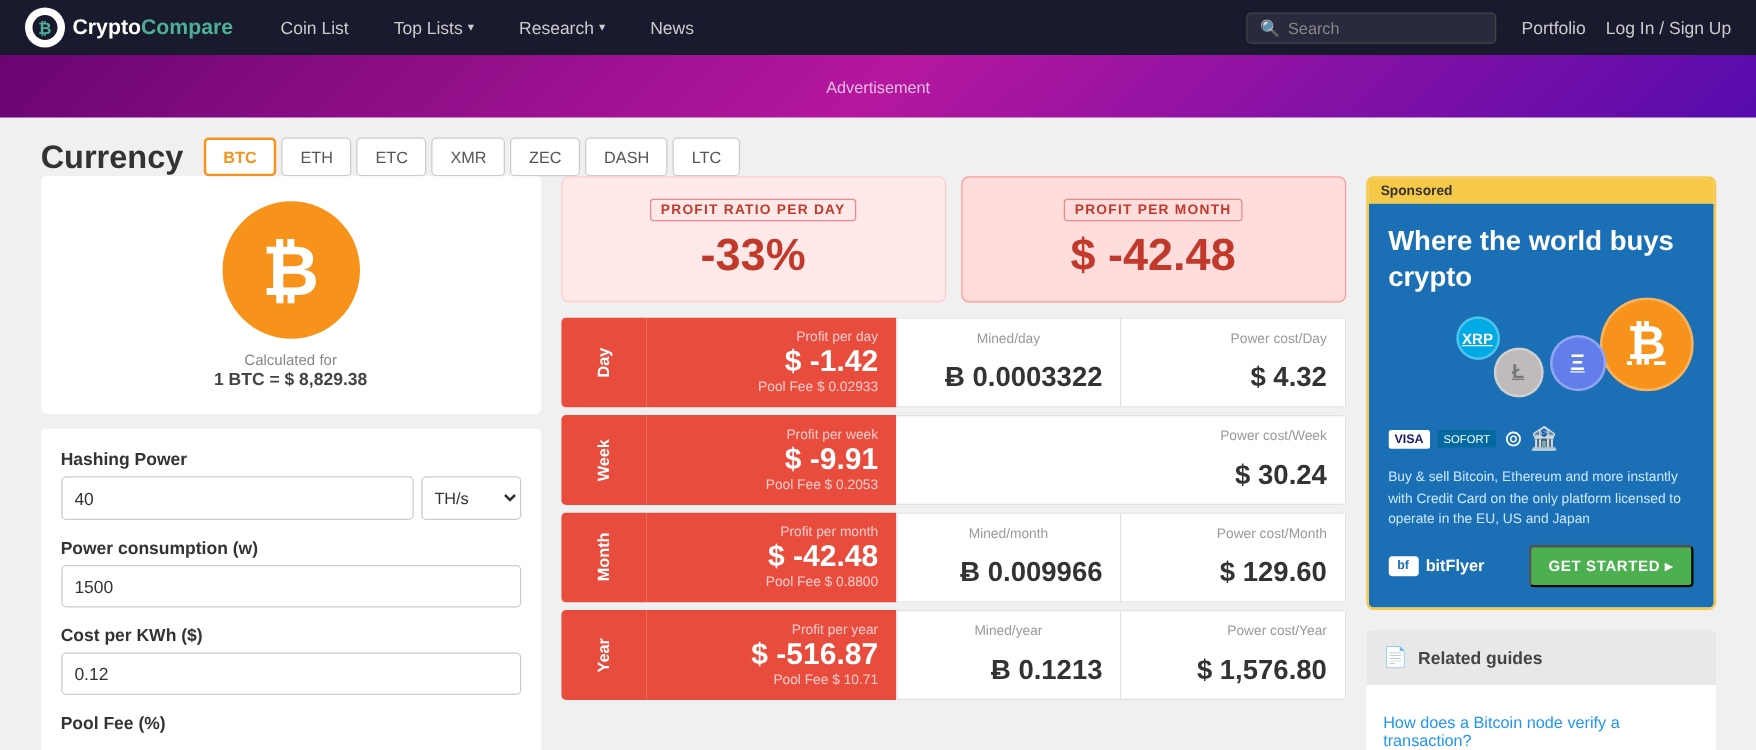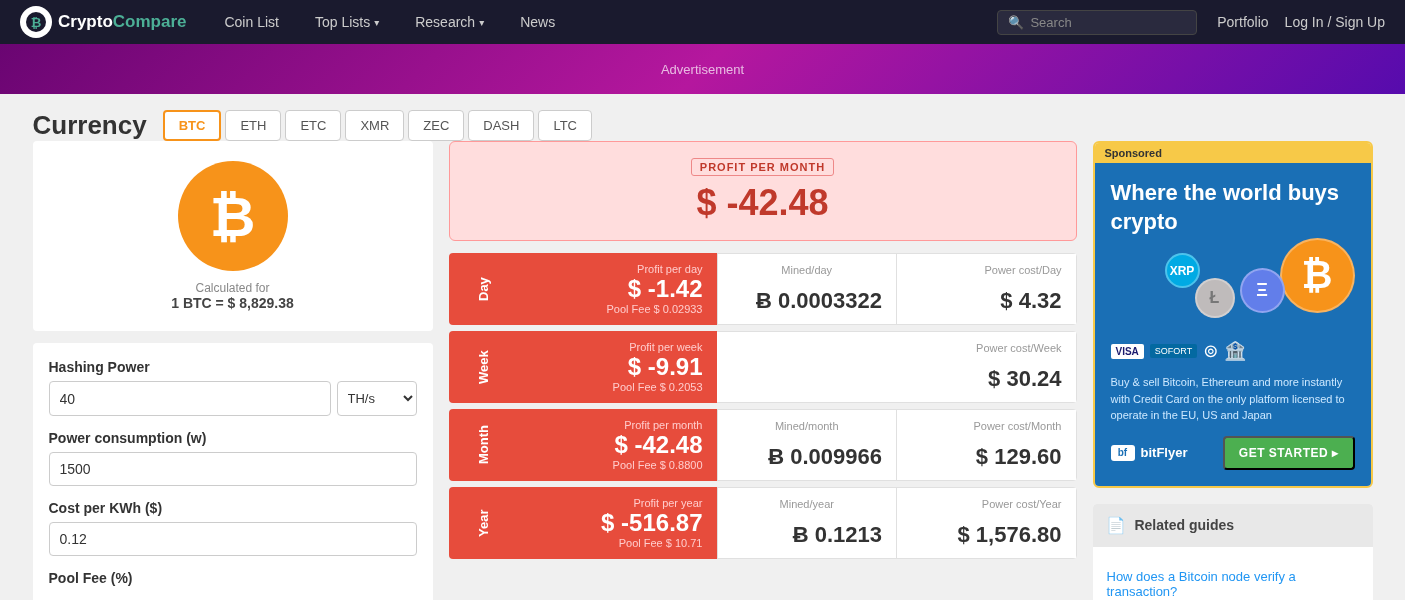--- a/index.html
+++ b/index.html
@@ -270,20 +270,21 @@
       line-height: 1.3;
       flex: 1;
     }
     .ad-coin-circle {
       width: 60px; height: 60px;
       border-radius: 50%;
       display: flex; align-items: center; justify-content: center;
       font-size: 28px;
       font-weight: bold;
       border: 2px solid rgba(255,255,255,0.3);
+      text-decoration: underline;
     }
     .ad-coin-btc { background: #f7931a; color: #fff; position: absolute; right: 0; top: -10px; width: 75px; height: 75px; font-size: 38px; }
     .ad-coin-eth { background: #627eea; color: #fff; position: absolute; right: 70px; top: 20px; width: 45px; height: 45px; font-size: 20px; }
     .ad-coin-ltc { background: #bfbbbb; color: #333; position: absolute; right: 120px; top: 30px; width: 40px; height: 40px; font-size: 18px; }
     .ad-coin-xrp { background: #00aae4; color: #fff; position: absolute; right: 155px; top: 5px; width: 35px; height: 35px; font-size: 14px; }
     .ad-desc { font-size: 11px; color: #cce8ff; line-height: 1.5; }
     .ad-footer { display: flex; align-items: center; justify-content: space-between; }
     .ad-brand { display: flex; align-items: center; gap: 6px; font-size: 13px; font-weight: 600; color: #fff; }
     .ad-brand-logo { background: #fff; color: #1a6fb5; width: 24px; height: 16px; border-radius: 3px; display: flex; align-items: center; justify-content: center; font-size: 10px; font-weight: 900; }
     .ad-cta {
@@ -414,20 +415,24 @@
         </div>
         <div class="form-group">
           <label class="form-label">Pool Fee (%)</label>
 
         </div>
       </div>
     </div>
 
     <div class="center-panel">
       <div class="profit-summary">
+        <div class="profit-box pink">
+          <div class="profit-box-label">PROFIT RATIO PER DAY</div>
+          <div class="profit-box-value">-33%</div>
+        </div>
         <div class="profit-box red">
           <div class="profit-box-label">PROFIT PER MONTH</div>
           <div class="profit-box-value">$ -42.48</div>
         </div>
       </div>
 
       <div class="stats-table" id="stats-table">
           <div class="stats-row">
     <div class="stats-period">Day</div>
     <div class="stats-profit">

